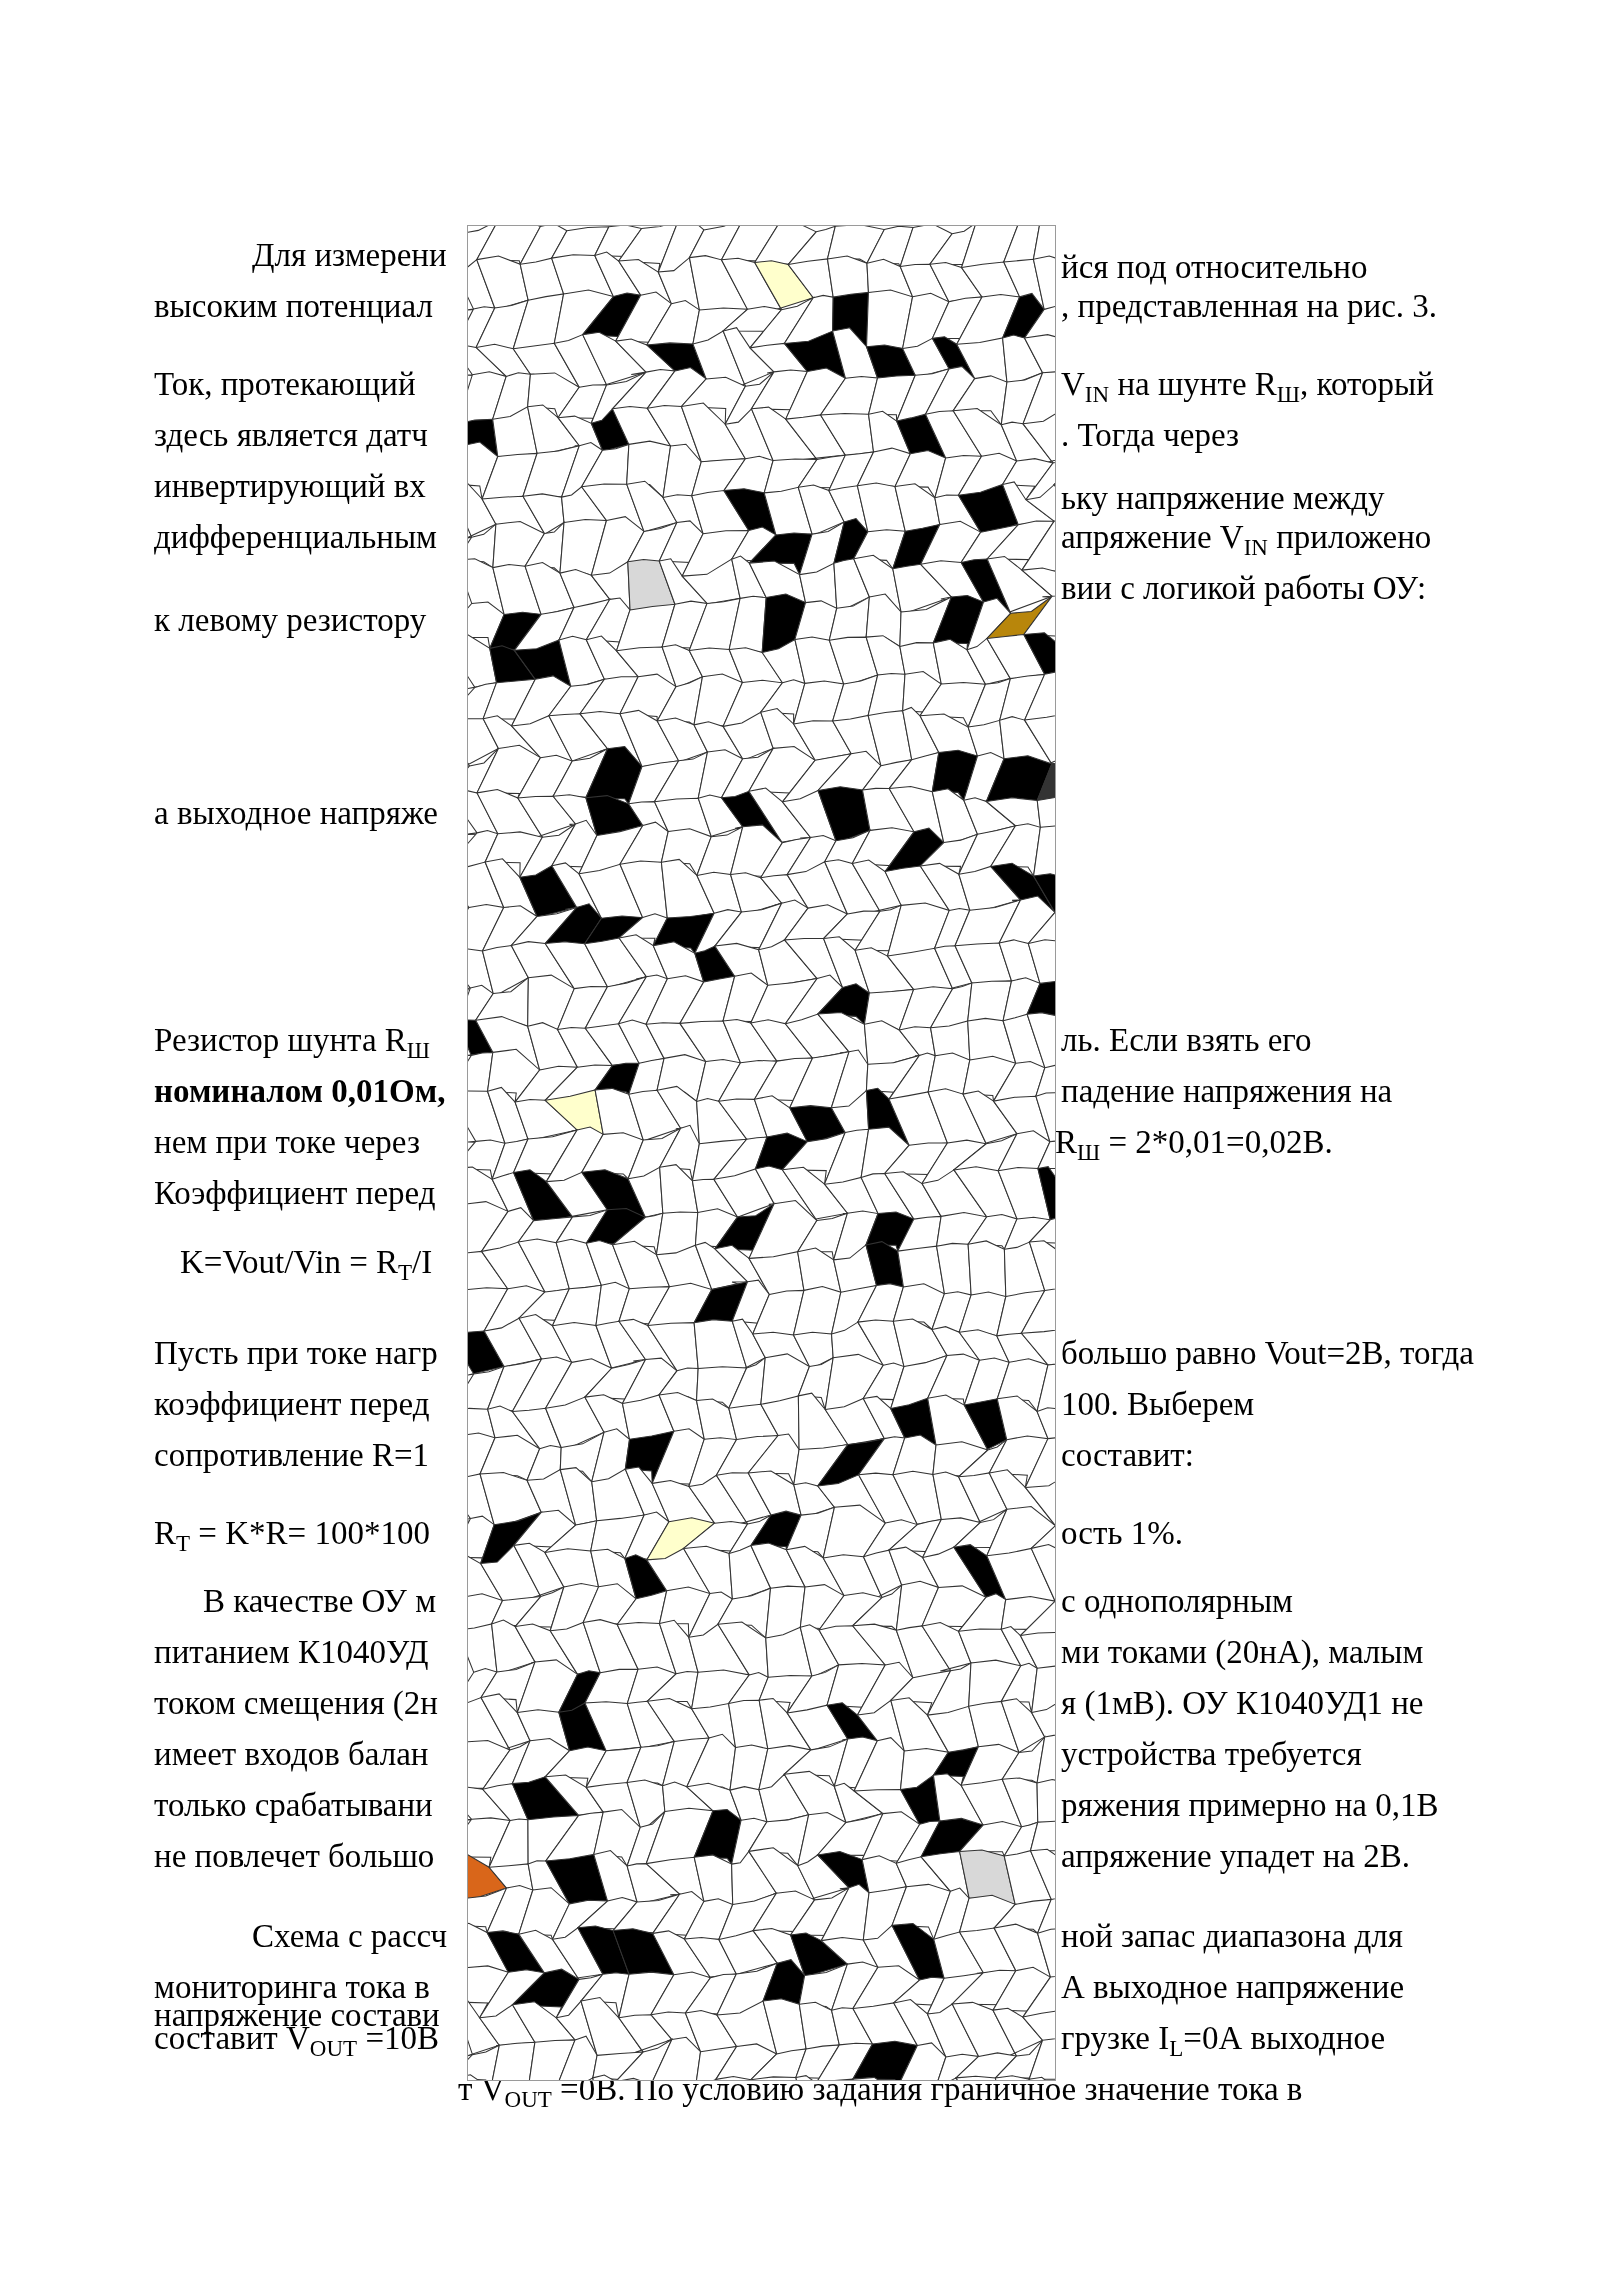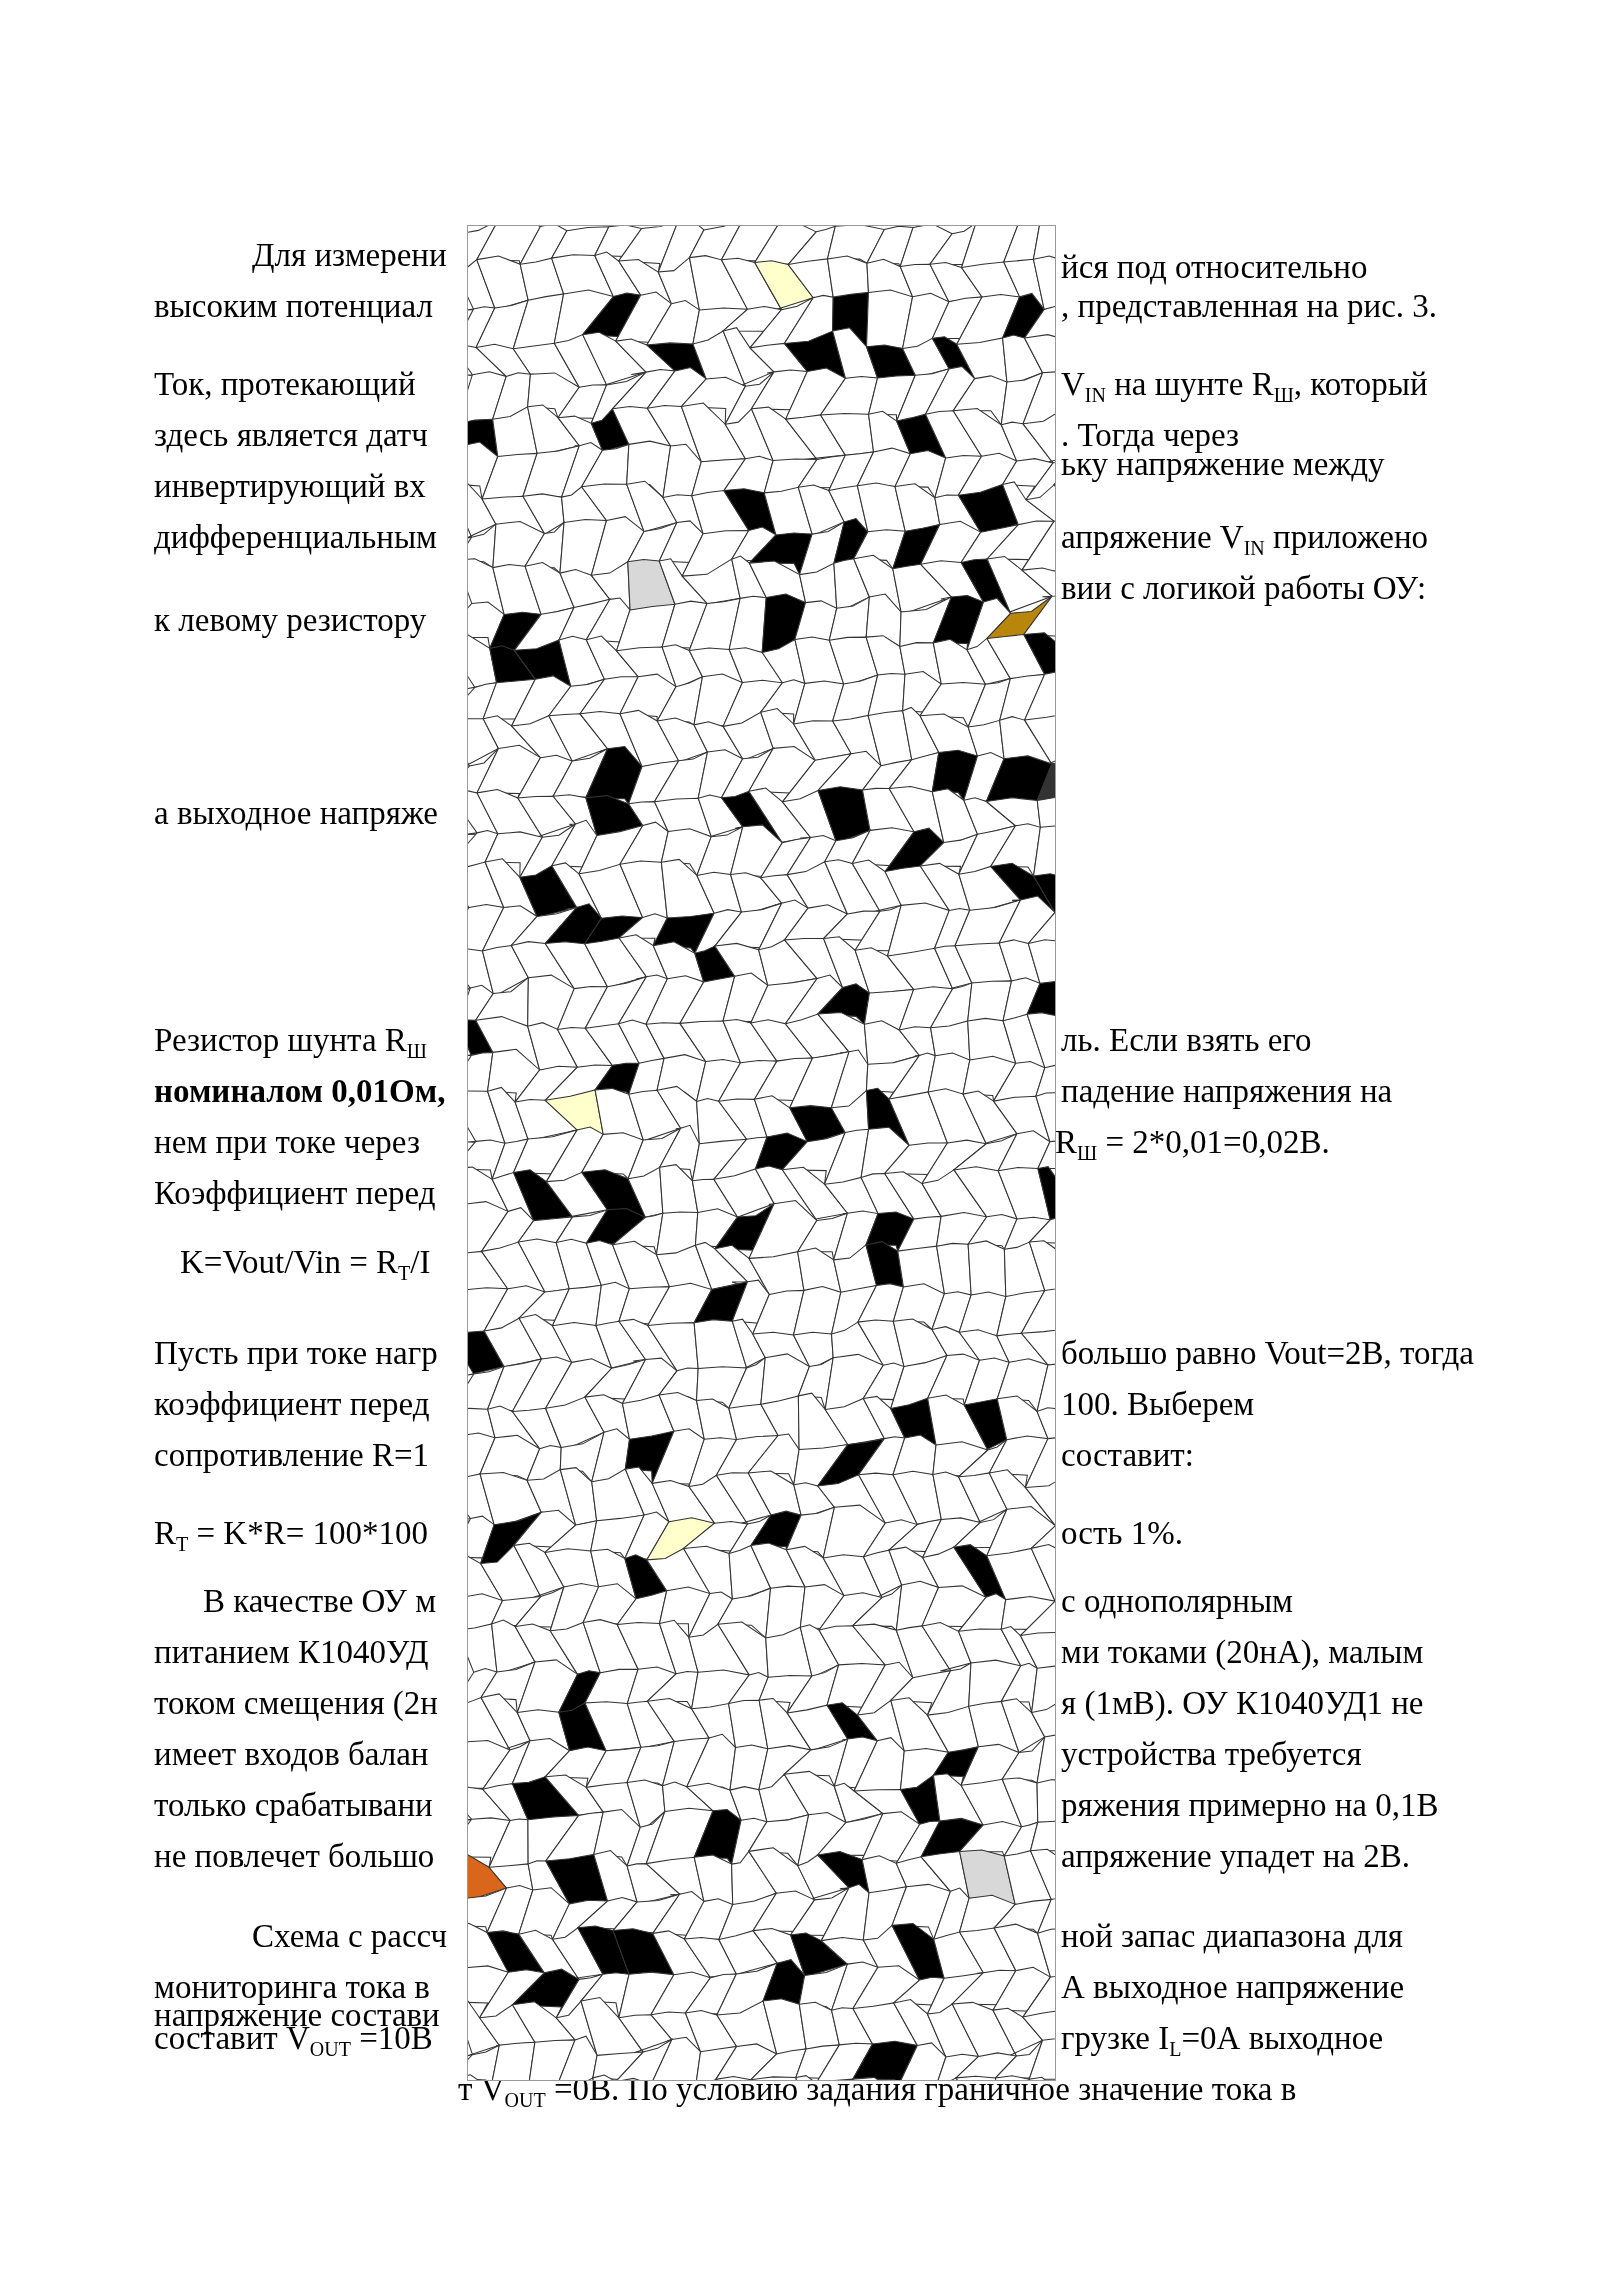--- a/index.html
+++ b/index.html
@@ -1,19 +1,19 @@
 <!DOCTYPE html>
 <html style="font-size:10.5px"><head>
 <meta charset="utf-8">
 <style>
   html, body { margin: 0; padding: 0; background: #ffffff; }
   body { width: 1623px; height: 2295px; position: relative; overflow: hidden;
          font-family: "Liberation Serif", "DejaVu Serif", serif; color: #000; }
   .line { position: absolute; font-size: 33px; line-height: 39px; white-space: nowrap; }
-  .line sub { font-size: 20px; vertical-align: -6.5px; line-height: 0; text-align: center; }
+  .line sub { font-size: 23px; vertical-align: -6.5px; line-height: 0; text-align: center; }
   .left { left: 154px; }
   .right { left: 1061px; }
   #mosaic { position: absolute; left: 467px; top: 225px; width: 589px; height: 1856px;
             background: #ffffff; border: 1.3px solid #9a9a9a; box-sizing: border-box; overflow: hidden; }
   #mosaic svg { display: block; }
 </style>
 </head>
 <body>
 
 <div id="text-layer">
@@ -41,21 +41,21 @@
     <div class="line left" style="top: 1786px;"><span>только срабатывани</span></div>
     <div class="line left" style="top: 1837px;"><span>не повлечет большо</span></div>
     <div class="line left" style="top: 1917px; left: 252px;"><span>Схема с рассч</span></div>
     <div class="line left" style="top: 1968px;"><span>мониторинга тока в</span></div>
     <div class="line left" style="top: 2019px;"><span>составит V</span><sub>OUT</sub><span> =10В</span></div>
     <div class="line left" style="top: 1996px;"><span>напряжение состави</span></div>
     <div class="line right" style="top: 236px; margin-top: 12px;"><span>йся под относительно</span></div>
     <div class="line right" style="top: 287px;"><span>, представленная на рис. 3.</span></div>
     <div class="line right" style="top: 365px;"><span>V</span><sub>IN</sub><span> на шунте R</span><sub>Ш</sub><span>, который</span></div>
     <div class="line right" style="top: 416px;"><span>. Тогда через</span></div>
-    <div class="line right" style="top: 445px;"><span>ьку напряжение между</span></div>
+    <div class="line right" style="top: 479px;"><span>ьку напряжение между</span></div>
     <div class="line right" style="top: 518px;"><span>апряжение V</span><sub>IN</sub><span> приложено</span></div>
     <div class="line right" style="top: 569px;"><span>вии с логикой работы ОУ:</span></div>
     <div class="line right" style="top: 1021px;"><span>ль. Если взять его</span></div>
     <div class="line right" style="top: 1072px;"><span>падение напряжения на</span></div>
     <div class="line right" style="top: 1123px; left: 1055px;"><span>R</span><sub>Ш</sub><span> = 2*0,01=0,02В.</span></div>
     <div class="line right" style="top: 1334px;"><span>большо равно Vout=2В, тогда</span></div>
     <div class="line right" style="top: 1385px;"><span>100. Выберем</span></div>
     <div class="line right" style="top: 1436px;"><span>составит:</span></div>
     <div class="line right" style="top: 1514px;"><span>ость 1%.</span></div>
     <div class="line right" style="top: 1582px;"><span>с однополярным</span></div>

